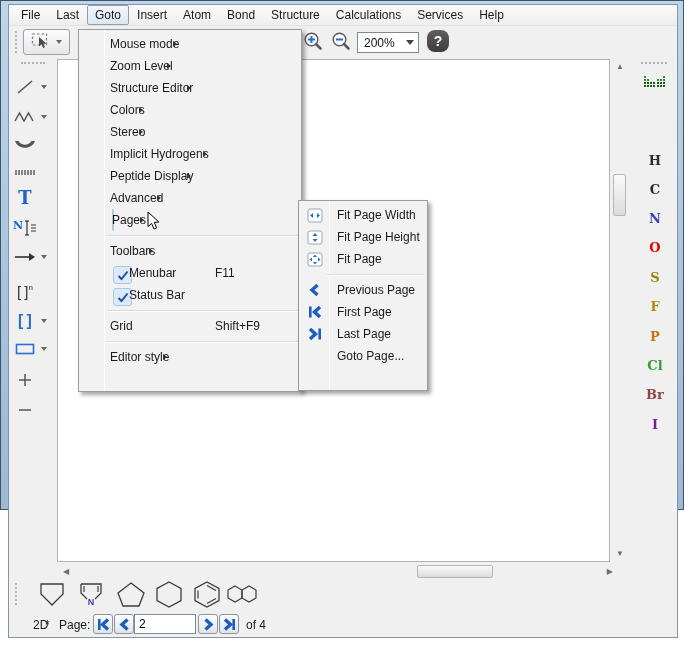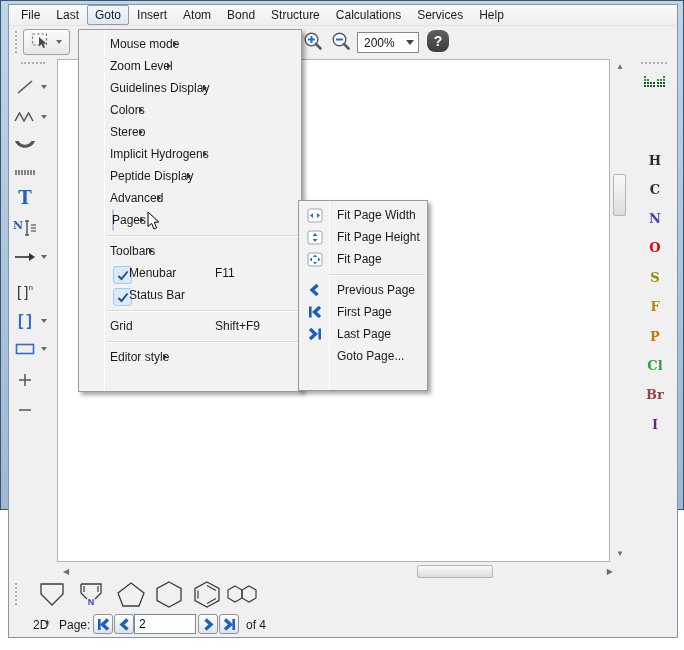--- a/index.html
+++ b/index.html
@@ -375,21 +375,21 @@
     <div class="gutter"></div>
     <div class="menu-item">
           <span>Mouse mode</span>
           <span class="marrow"></span>
         </div>
     <div class="menu-item">
           <span>Zoom Level</span>
           <span class="marrow"></span>
         </div>
     <div class="menu-item">
-          <span>Guidelines Display</span>
+          <span>Structure Editor</span>
           <span class="marrow"></span>
         </div>
     <div class="menu-item">
           <span>Colors</span>
           <span class="marrow"></span>
         </div>
     <div class="menu-item">
           <span>Stereo</span>
           <span class="marrow"></span>
         </div>

